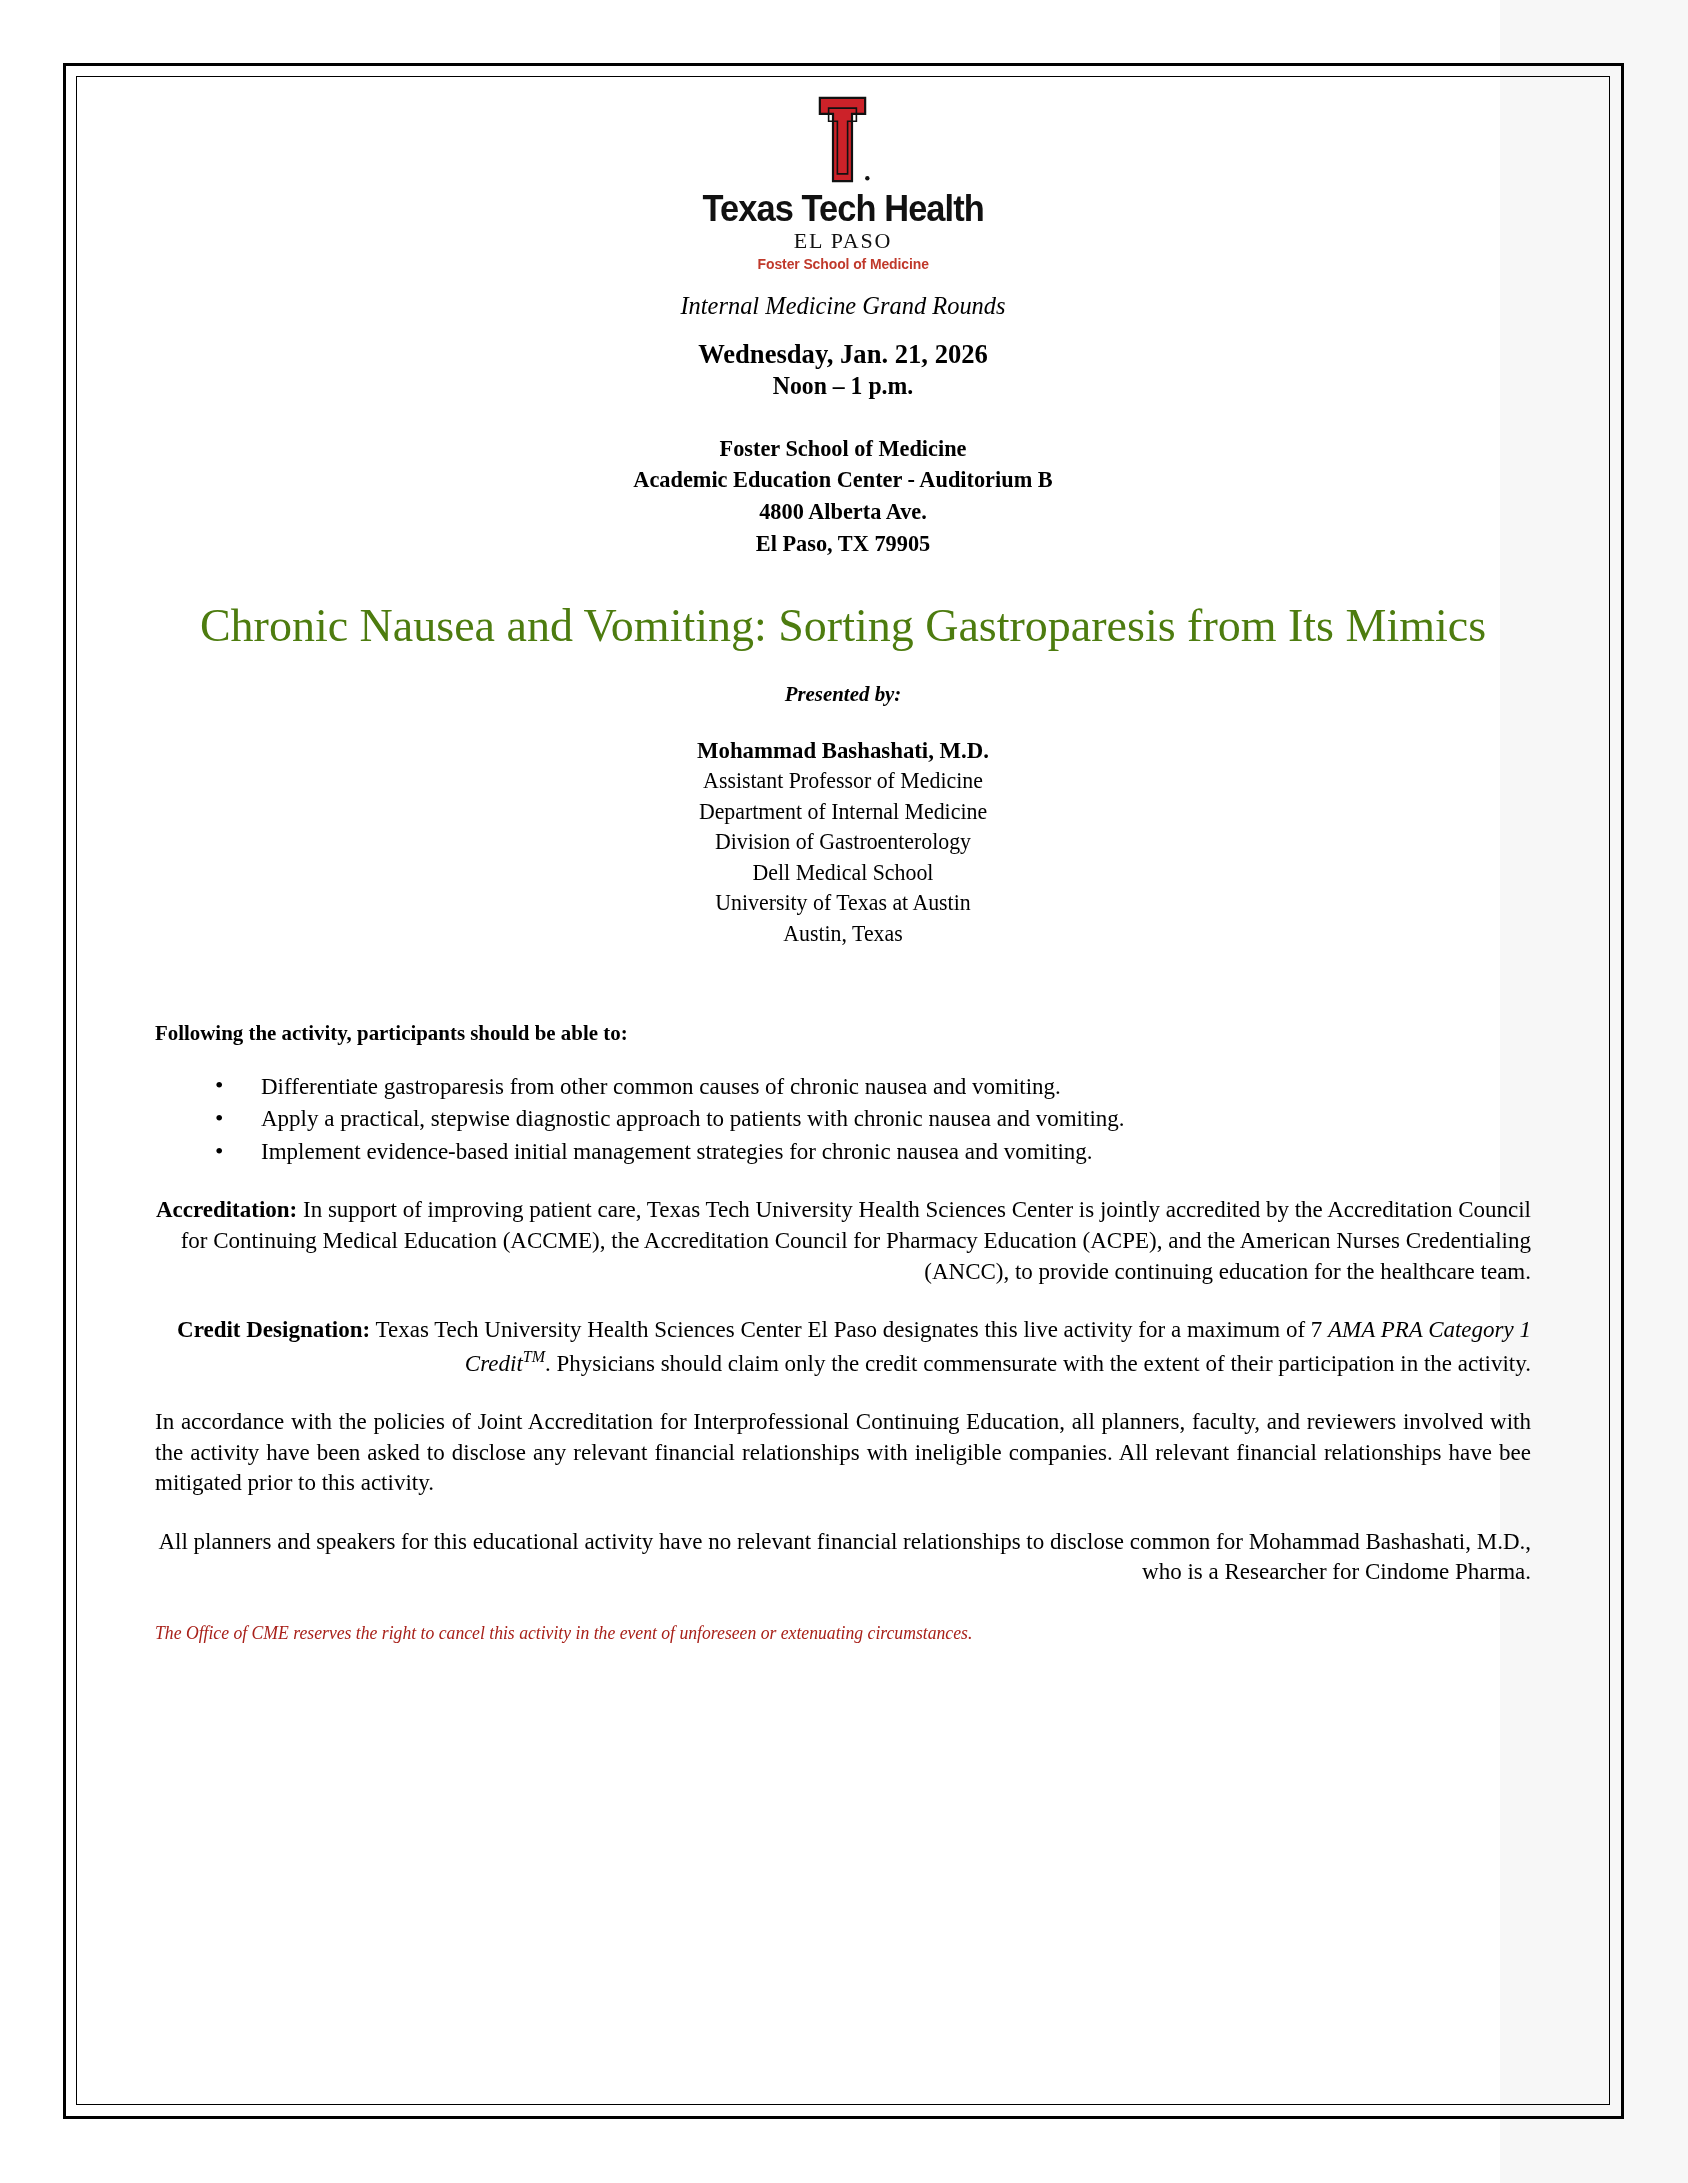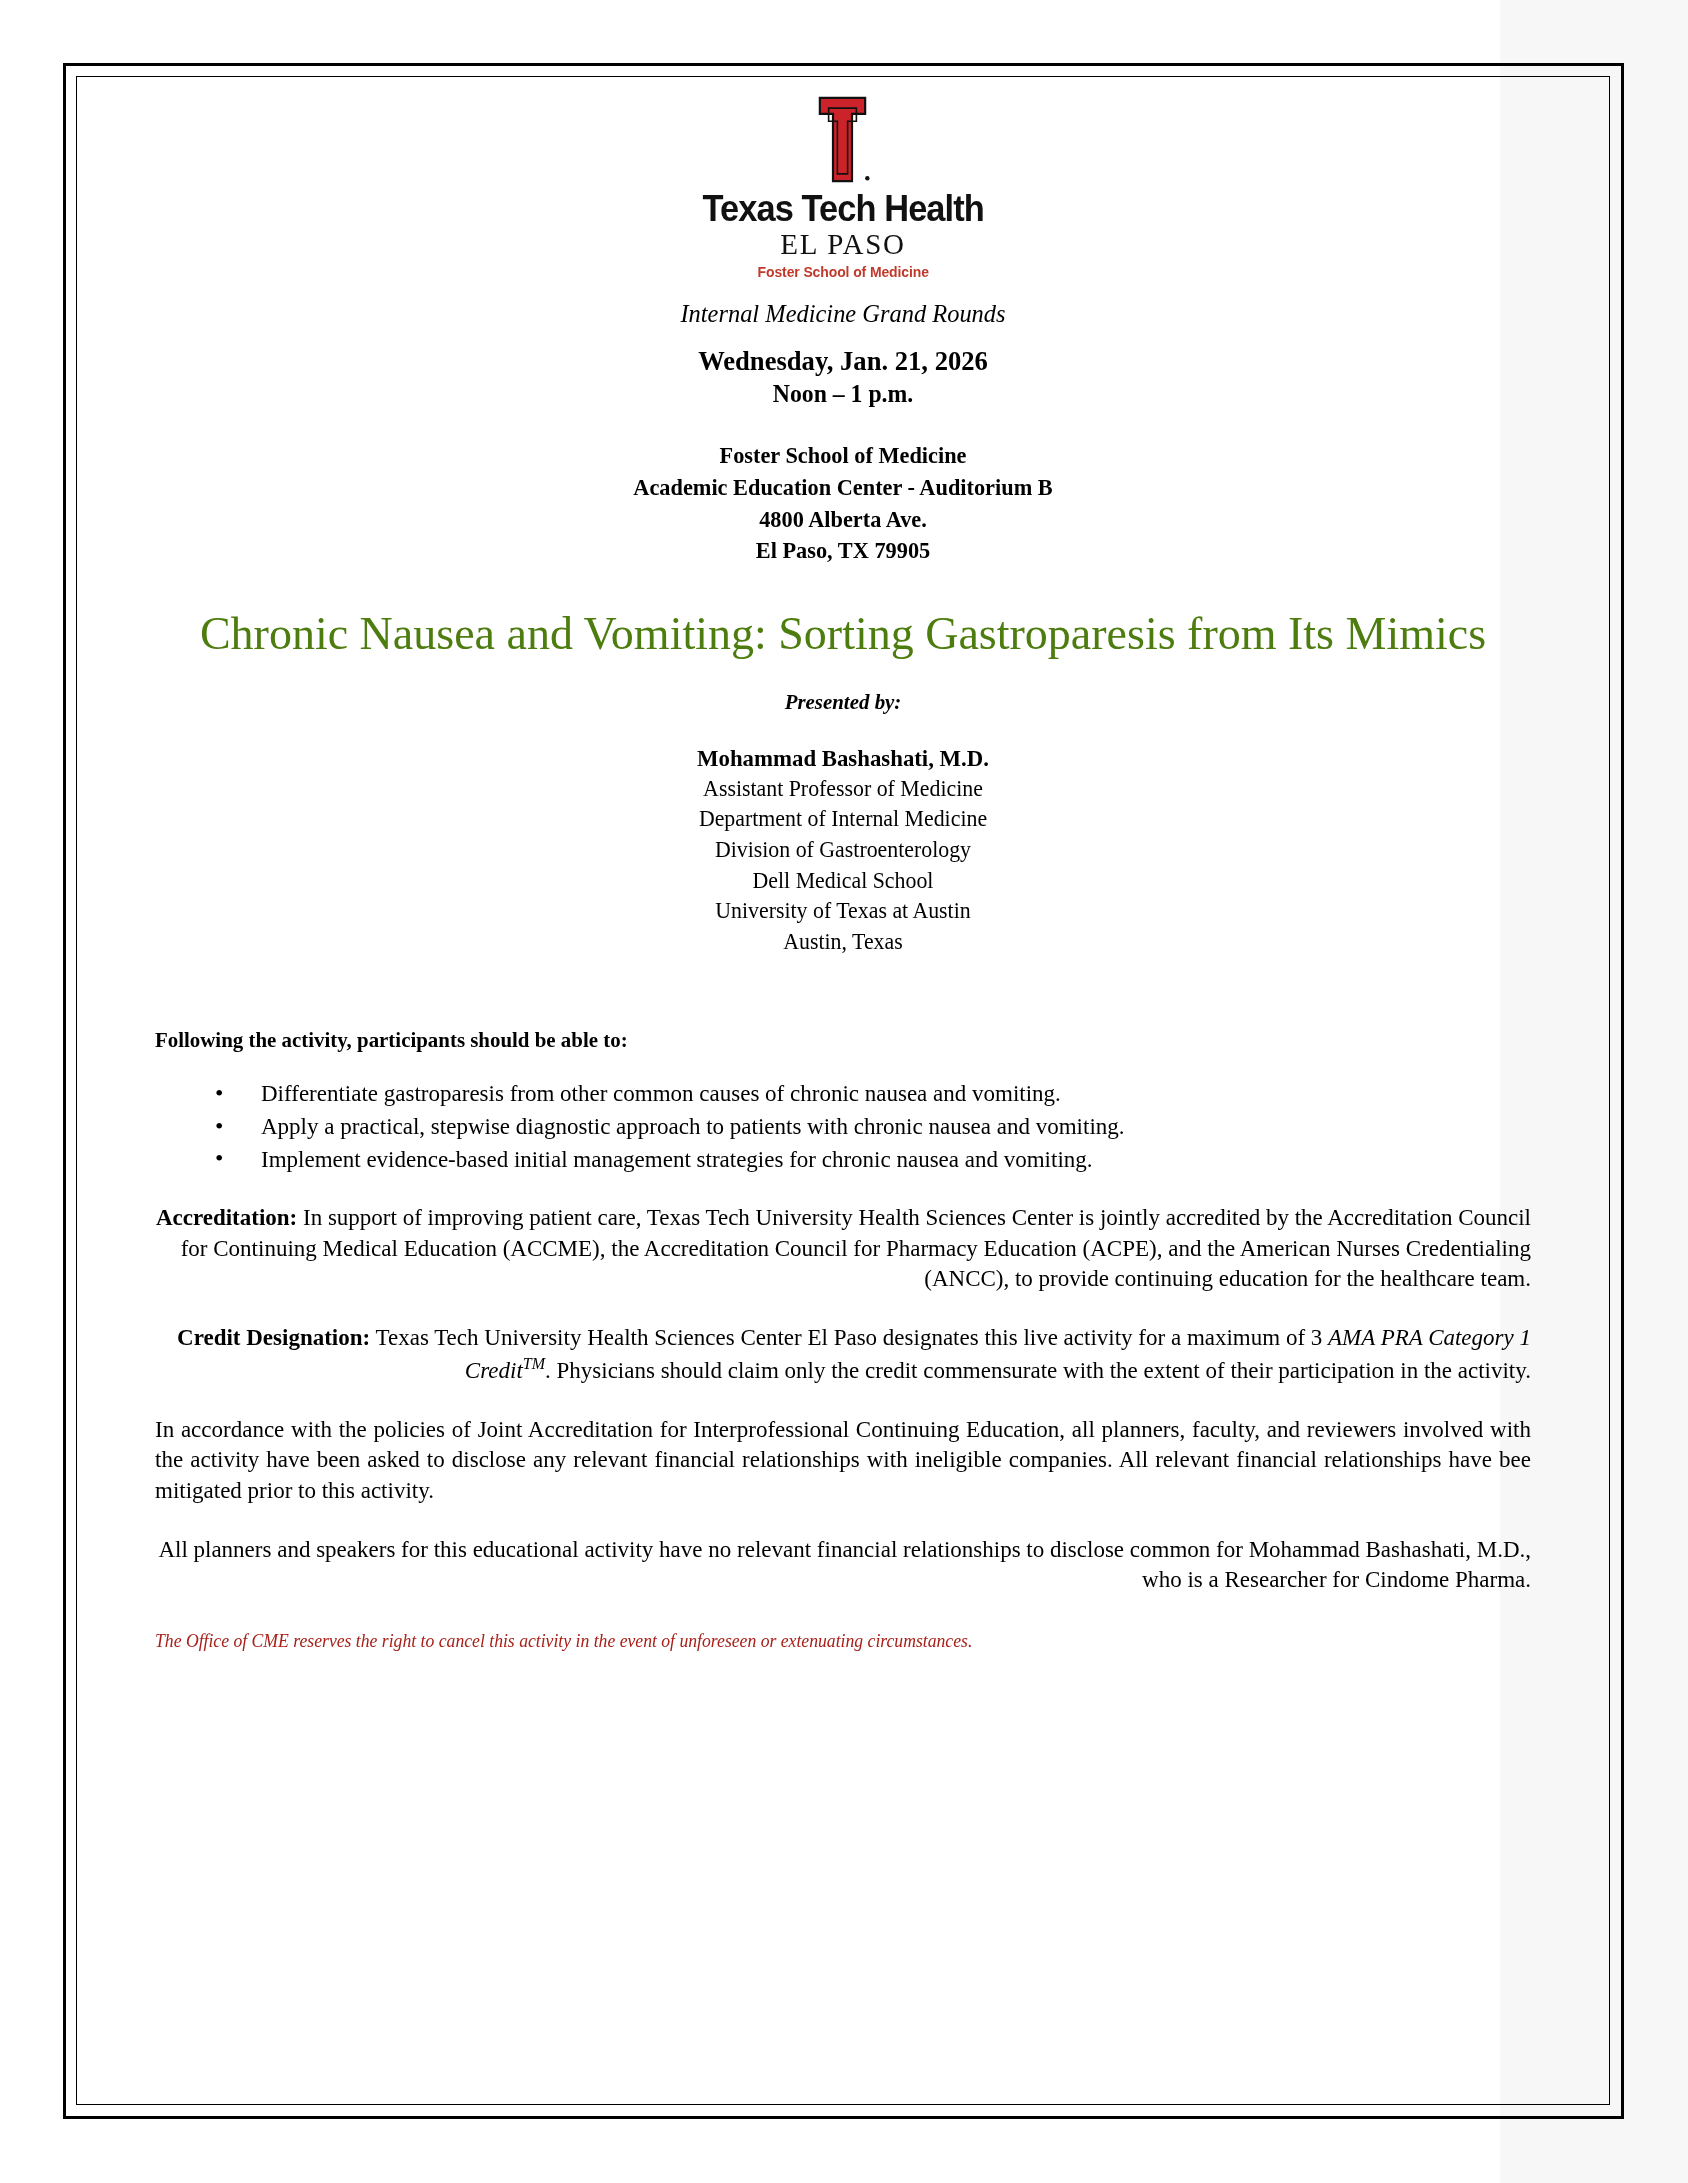--- a/index.html
+++ b/index.html
@@ -72,21 +72,21 @@
     font-weight: bold;
     font-size: 37px;
     letter-spacing: -1px;
     color: #111111;
     transform: scaleX(0.93);
     line-height: 1.02;
     white-space: nowrap;
   }
   .logo-city {
     font-family: "Liberation Serif", "DejaVu Serif", serif;
-    font-size: 29px;
+    font-size: 22px;
     letter-spacing: 1.8px;
     color: #111111;
     line-height: 1.1;
     margin-top: 1.5px;
   }
   .logo-school {
     font-family: "Liberation Sans", "DejaVu Sans", sans-serif;
     font-weight: bold;
     font-size: 14.7px;
     color: #C0392B;
@@ -277,21 +277,21 @@
       <div class="objectives-head">Following the activity, participants should be able to:</div>
 
       <ul class="objectives">
         <li>Differentiate gastroparesis from other common causes of chronic nausea and vomiting.</li>
         <li>Apply a practical, stepwise diagnostic approach to patients with chronic nausea and vomiting.</li>
         <li>Implement evidence-based initial management strategies for chronic nausea and vomiting.</li>
       </ul>
 
       <p class="para"><b>Accreditation:</b><span> In support of improving patient care, Texas Tech University Health Sciences Center is jointly accredited by the Accreditation Council for Continuing Medical Education (ACCME), the Accreditation Council for Pharmacy Education (ACPE), and the American Nurses Credentialing (ANCC), to provide continuing education for the healthcare team.</span></p>
 
-      <p class="para"><b>Credit Designation:</b><span> Texas Tech University Health Sciences Center El Paso designates this live activity for a maximum of 3 </span><i>AMA PRA Category 1 Credit</i><span class="tm">TM</span><span>. Physicians should claim only the credit commensurate with the extent of their participation in the activity.</span></p>
+      <p class="para"><b>Credit Designation:</b><span> Texas Tech University Health Sciences Center El Paso designates this live activity for a maximum of 7 </span><i>AMA PRA Category 1 Credit</i><span class="tm">TM</span><span>. Physicians should claim only the credit commensurate with the extent of their participation in the activity.</span></p>
 
       <p class="para justified">In accordance with the policies of Joint Accreditation for Interprofessional Continuing Education, all planners, faculty, and reviewers involved with the activity have been asked to disclose any relevant financial relationships with ineligible companies. All relevant financial relationships have bee mitigated prior to this activity.</p>
 
       <p class="para">All planners and speakers for this educational activity have no relevant financial relationships to disclose common for Mohammad Bashashati, M.D., who is a Researcher for Cindome Pharma.</p>
 
       <div class="disclaimer">The Office of CME reserves the right to cancel this activity in the event of unforeseen or extenuating circumstances.</div>
 
     </div>
 
   </div>

